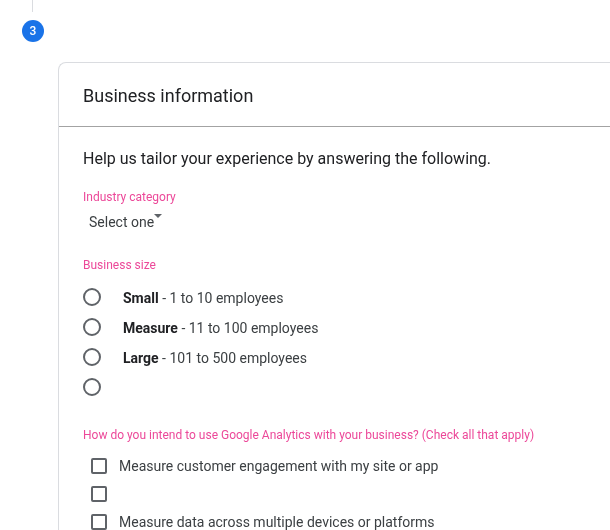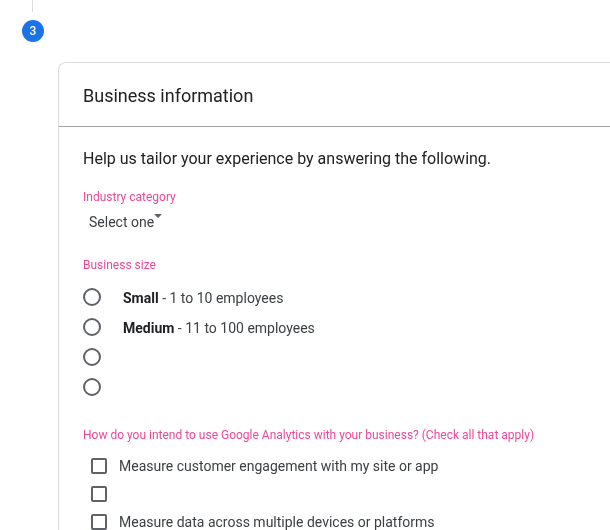--- a/index.html
+++ b/index.html
@@ -169,24 +169,25 @@
       </div>
 
       <div class="field-label">Business size</div>
       <div class="radio-group">
         <div class="radio-item">
           <div class="radio-circle"></div>
           <div class="radio-label"><strong>Small</strong><span> - 1 to 10 employees</span></div>
         </div>
         <div class="radio-item">
           <div class="radio-circle"></div>
-          <div class="radio-label"><strong>Medium</strong><span> - 11 to 100 employees</span></div>
-        </div>
-        <div class="radio-item">
-          <div class="radio-circle"></div>
+          <div class="radio-label"><strong>Measure</strong><span> - 11 to 100 employees</span></div>
+        </div>
+        <div class="radio-item">
+          <div class="radio-circle"></div>
+          <div class="radio-label"><strong>Large</strong><span> - 101 to 500 employees</span></div>
         </div>
         <div class="radio-item">
           <div class="radio-circle"></div>
         </div>
       </div>
 
       <div class="field-label">How do you intend to use Google Analytics with your business? (Check all that apply)</div>
       <div class="checkbox-group">
         <div class="checkbox-item">
           <div class="checkbox-box"></div>

